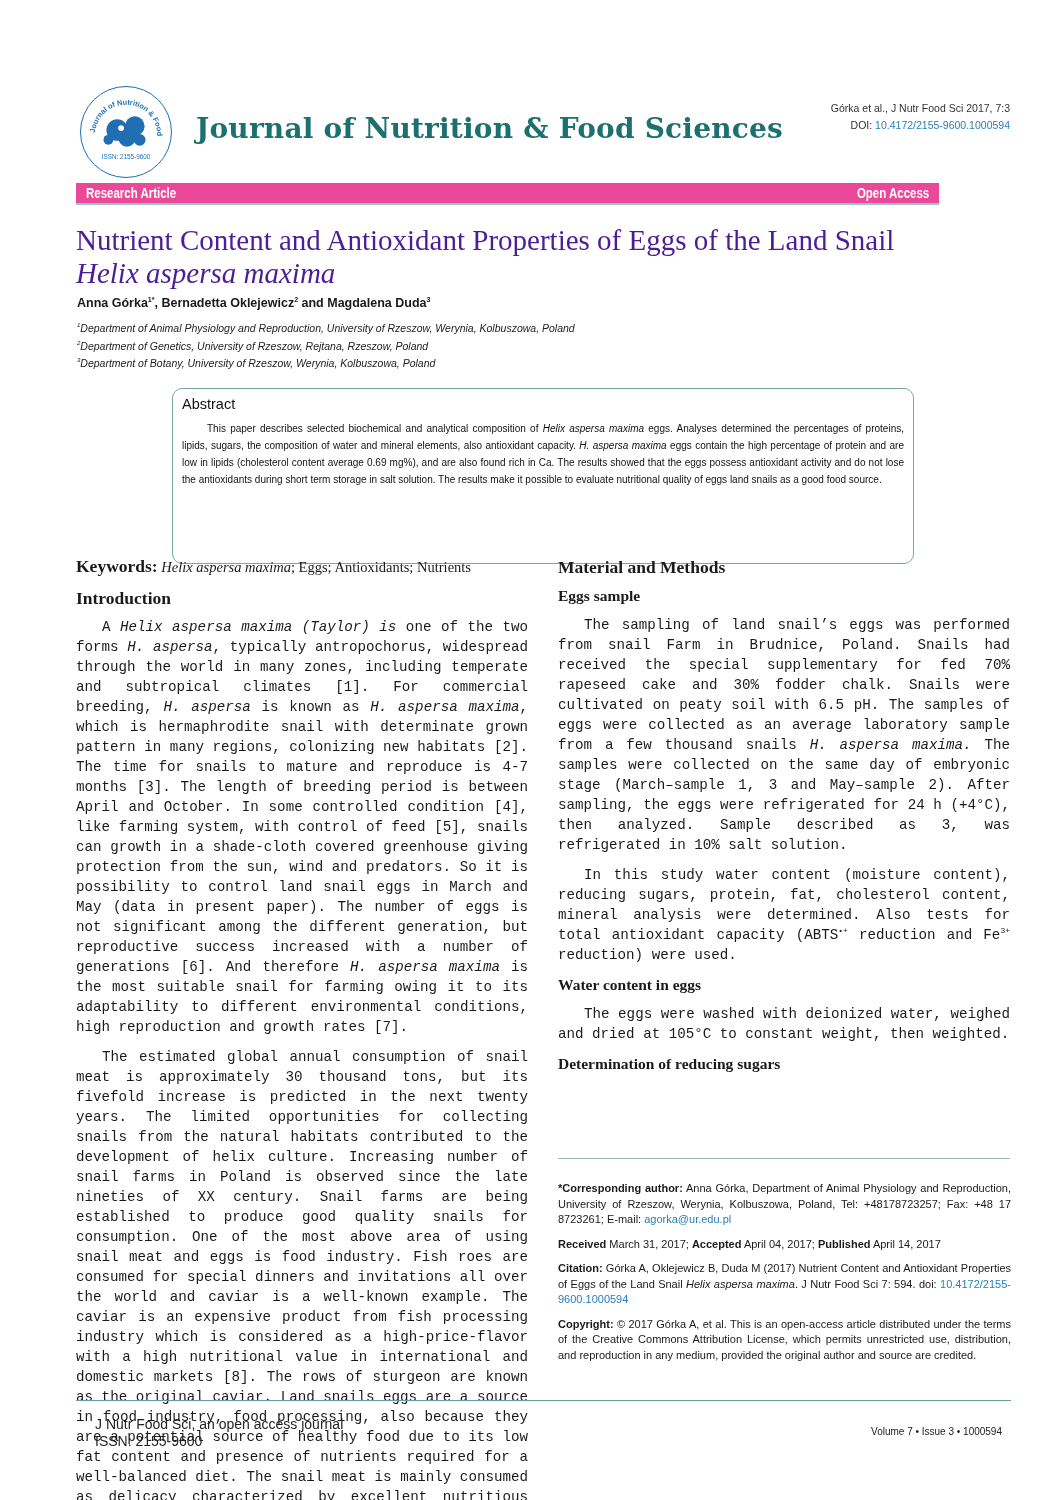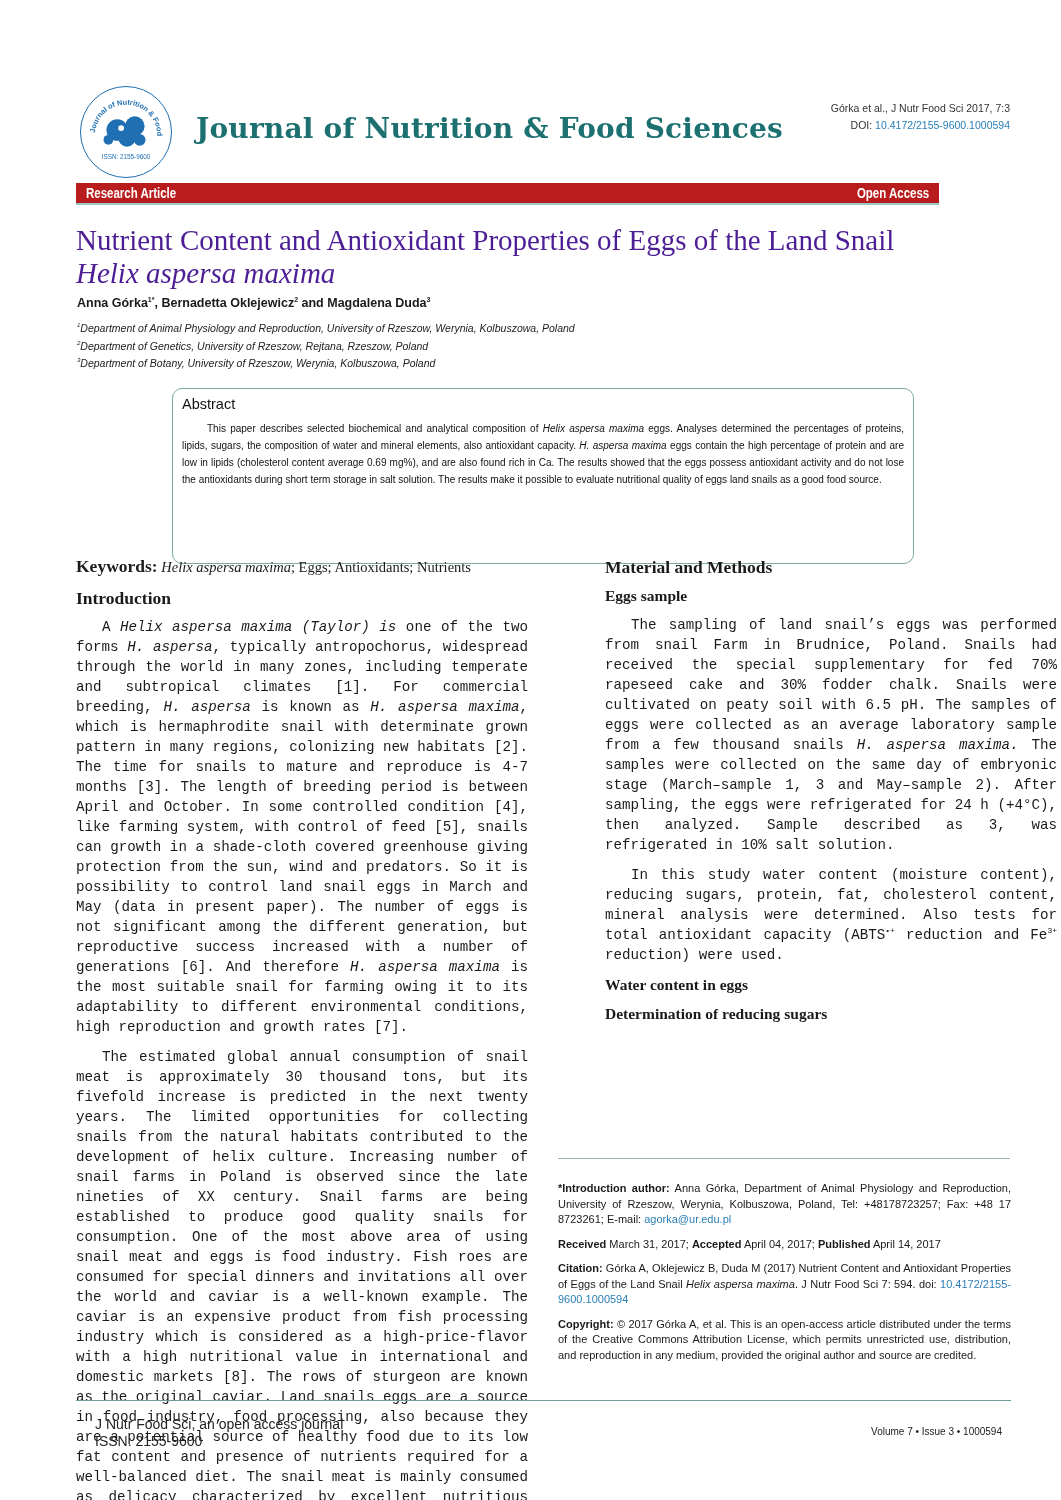--- a/index.html
+++ b/index.html
@@ -6,21 +6,21 @@
   body { width: 1061px; height: 1500px; position: relative; overflow: hidden; color: #1a1a1a; }
   .abs { position: absolute; }
 
   
   .logo { left: 80px; top: 86px; width: 92px; height: 92px; border: 1.5px solid #1f6fb2; border-radius: 50%; box-sizing: border-box; }
   .logo svg { width: 100%; height: 100%; display: block; }
   .journal-title { left: 196px; top: 112px; font-family: "DejaVu Serif", "Liberation Serif", serif; font-weight: bold; font-size: 28px; color: #1d7070; letter-spacing: 0.2px; white-space: nowrap; }
   .header-right { right: 51px; top: 100px; text-align: right; font-family: "Liberation Sans", sans-serif; font-size: 10.5px; color: #333; line-height: 17px; }
   .header-right .doi-link { color: #2a7fb5; }
 
-  .band { left: 76px; top: 183px; width: 863px; height: 20px; background: #b91c1c; border-bottom: 2px solid #9cc7c7; box-sizing: content-box; }
+  .band { left: 76px; top: 183px; width: 863px; height: 20px; background: #ec4899; border-bottom: 2px solid #9cc7c7; box-sizing: content-box; }
   .band span { font-family: "Liberation Sans", sans-serif; font-weight: bold; color: #ffffff; font-size: 14px; line-height: 20px; position: absolute; top: 0; transform: scaleX(0.82); }
   .band .left { left: 10px; transform-origin: left center; }
   .band .right { right: 10px; transform-origin: right center; }
 
   
   .title { left: 76px; top: 224px; width: 960px; font-family: "Liberation Serif", "DejaVu Serif", serif; font-size: 29px; line-height: 33px; color: #4c1d95; }
   .title .it { font-style: italic; }
   .authors { left: 77px; top: 296px; font-family: "Liberation Sans", sans-serif; font-weight: bold; font-size: 12.5px; color: #1a1a1a; white-space: nowrap; }
   .authors sup { font-size: 7px; }
   .affils { left: 77px; top: 318px; font-family: "Liberation Sans", sans-serif; font-style: italic; font-size: 10.5px; line-height: 15px; color: #222; }
@@ -31,21 +31,21 @@
   .abstract h3 { margin: 0 0 8px 0; font-size: 14.5px; font-weight: normal; color: #111; }
   .abstract p { margin: 0; font-size: 10px; line-height: 17px; text-align: justify; text-indent: 25px; color: #111; }
   .it { font-style: italic; }
 
   
   .col { font-family: "Liberation Serif", "DejaVu Serif", serif; font-size: 14.2px; line-height: 20px; color: #1a1a1a; }
   .col p { margin: 0 0 10px 0; text-align: justify; text-indent: 26px; font-family: Liberation Mono, monospace; }
   .col h2 { margin: 0 0 8px 0; font-size: 17.5px; font-weight: bold; line-height: 22px; }
   .col h4 { margin: 0 0 9px 0; font-size: 15.5px; font-weight: bold; line-height: 20px; }
   .col-left { left: 76px; top: 556px; width: 452px; }
-  .col-right { left: 558px; top: 556px; width: 452px; margin-left: 47px; }
+  .col-right { left: 558px; top: 556px; width: 452px; }
   .keywords { font-size: 14.5px; margin-bottom: 10px; }
   .keywords b { font-size: 17.5px; }
   .col sup { font-size: 8px; line-height: 0; }
 
   .fn-rule { left: 558px; top: 1158px; width: 452px; height: 1px; background: #9bb3b3; }
   .footnotes { left: 558px; top: 1181px; width: 453px; font-family: "Liberation Sans", sans-serif; font-size: 11px; line-height: 15.5px; color: #1a1a1a; }
   .footnotes p { margin: 0 0 9px 0; text-align: justify; }
   .footnotes a { color: #2a7fb5; text-decoration: none; }
 
   
@@ -112,27 +112,28 @@
   <p><span>A </span><span class="it">Helix aspersa maxima (Taylor) is</span><span> one of the two forms </span><span class="it">H. aspersa</span><span>, typically antropochorus, widespread through the world in many zones, including temperate and subtropical climates [1]. For commercial breeding, </span><span class="it">H. aspersa</span><span> is known as </span><span class="it">H. aspersa maxima</span><span>, which is hermaphrodite snail with determinate grown pattern in many regions, colonizing new habitats [2]. The time for snails to mature and reproduce is 4-7 months [3]. The length of breeding period is between April and October. In some controlled condition [4], like farming system, with control of feed [5], snails can growth in a shade-cloth covered greenhouse giving protection from the sun, wind and predators. So it is possibility to control land snail eggs in March and May (data in present paper). The number of eggs is not significant among the different generation, but reproductive success increased with a number of generations [6]. And therefore </span><span class="it">H. aspersa maxima</span><span> is the most suitable snail for farming owing it to its adaptability to different environmental conditions, high reproduction and growth rates [7].</span></p>
   <p>The estimated global annual consumption of snail meat is approximately 30 thousand tons, but its fivefold increase is predicted in the next twenty years. The limited opportunities for collecting snails from the natural habitats contributed to the development of helix culture. Increasing number of snail farms in Poland is observed since the late nineties of XX century. Snail farms are being established to produce good quality snails for consumption. One of the most above area of using snail meat and eggs is food industry. Fish roes are consumed for special dinners and invitations all over the world and caviar is a well-known example. The caviar is an expensive product from fish processing industry which is considered as a high-price-flavor with a high nutritional value in international and domestic markets [8]. The rows of sturgeon are known as the original caviar. Land snails eggs are a source in food industry, food processing, also because they are a potential source of healthy food due to its low fat content and presence of nutrients required for a well-balanced diet. The snail meat is mainly consumed as delicacy characterized by excellent nutritious traits and a high dietetic value [9]. However, no studies were published on the nutritional and antioxidant properties of land snail eggs. In that case it is useful to make a basic analyzes for biochemical composition.</p>
 </div>
 
 <div class="abs col col-right">
   <h2>Material and Methods</h2>
   <h4>Eggs sample</h4>
   <p><span>The sampling of land snail’s eggs was performed from snail Farm in Brudnice, Poland. Snails had received the special supplementary for fed 70% rapeseed cake and 30% fodder chalk. Snails were cultivated on peaty soil with 6.5 pH. The samples of eggs were collected as an average laboratory sample from a few thousand snails </span><span class="it">H. aspersa maxima.</span><span> The samples were collected on the same day of embryonic stage (March–sample 1, 3 and May–sample 2). After sampling, the eggs were refrigerated for 24 h (+4°C), then analyzed. Sample described as 3, was refrigerated in 10% salt solution.</span></p>
   <p><span>In this study water content (moisture content), reducing sugars, protein, fat, cholesterol content, mineral analysis were determined. Also tests for total antioxidant capacity (ABTS</span><sup>•+</sup><span> reduction and Fe</span><sup>3+</sup><span> reduction) were used.</span></p>
   <h4>Water content in eggs</h4>
+  <p>The eggs were washed with deionized water, weighed and dried at 105°C to constant weight, then weighted.</p>
   <h4>Determination of reducing sugars</h4>
 </div>
 
 <div class="abs fn-rule"></div>
 
 <div class="abs footnotes">
-  <p><b>*Introduction author:</b><span> Anna Górka, Department of Animal Physiology and Reproduction, University of Rzeszow, Werynia, Kolbuszowa, Poland, Tel: +48178723257; Fax: +48 17 8723261; E-mail: </span><a>agorka@ur.edu.pl</a></p>
+  <p><b>*Corresponding author:</b><span> Anna Górka, Department of Animal Physiology and Reproduction, University of Rzeszow, Werynia, Kolbuszowa, Poland, Tel: +48178723257; Fax: +48 17 8723261; E-mail: </span><a>agorka@ur.edu.pl</a></p>
   <p><b>Received</b><span> March 31, 2017; </span><b>Accepted</b><span> April 04, 2017; </span><b>Published</b><span> April 14, 2017</span></p>
   <p><b>Citation:</b><span> Górka A, Oklejewicz B, Duda M (2017) Nutrient Content and Antioxidant Properties of Eggs of the Land Snail </span><span class="it">Helix aspersa maxima</span><span>. J Nutr Food Sci 7: 594. doi: </span><a>10.4172/2155-9600.1000594</a></p>
   <p><b>Copyright:</b><span> © 2017 Górka A, et al. This is an open-access article distributed under the terms of the Creative Commons Attribution License, which permits unrestricted use, distribution, and reproduction in any medium, provided the original author and source are credited.</span></p>
 </div>
 
 <div class="abs foot-rule"></div>
 <div class="abs foot-left">
   <div>J Nutr Food Sci, an open access journal</div>
   <div>ISSN: 2155-9600</div>
 </div>

